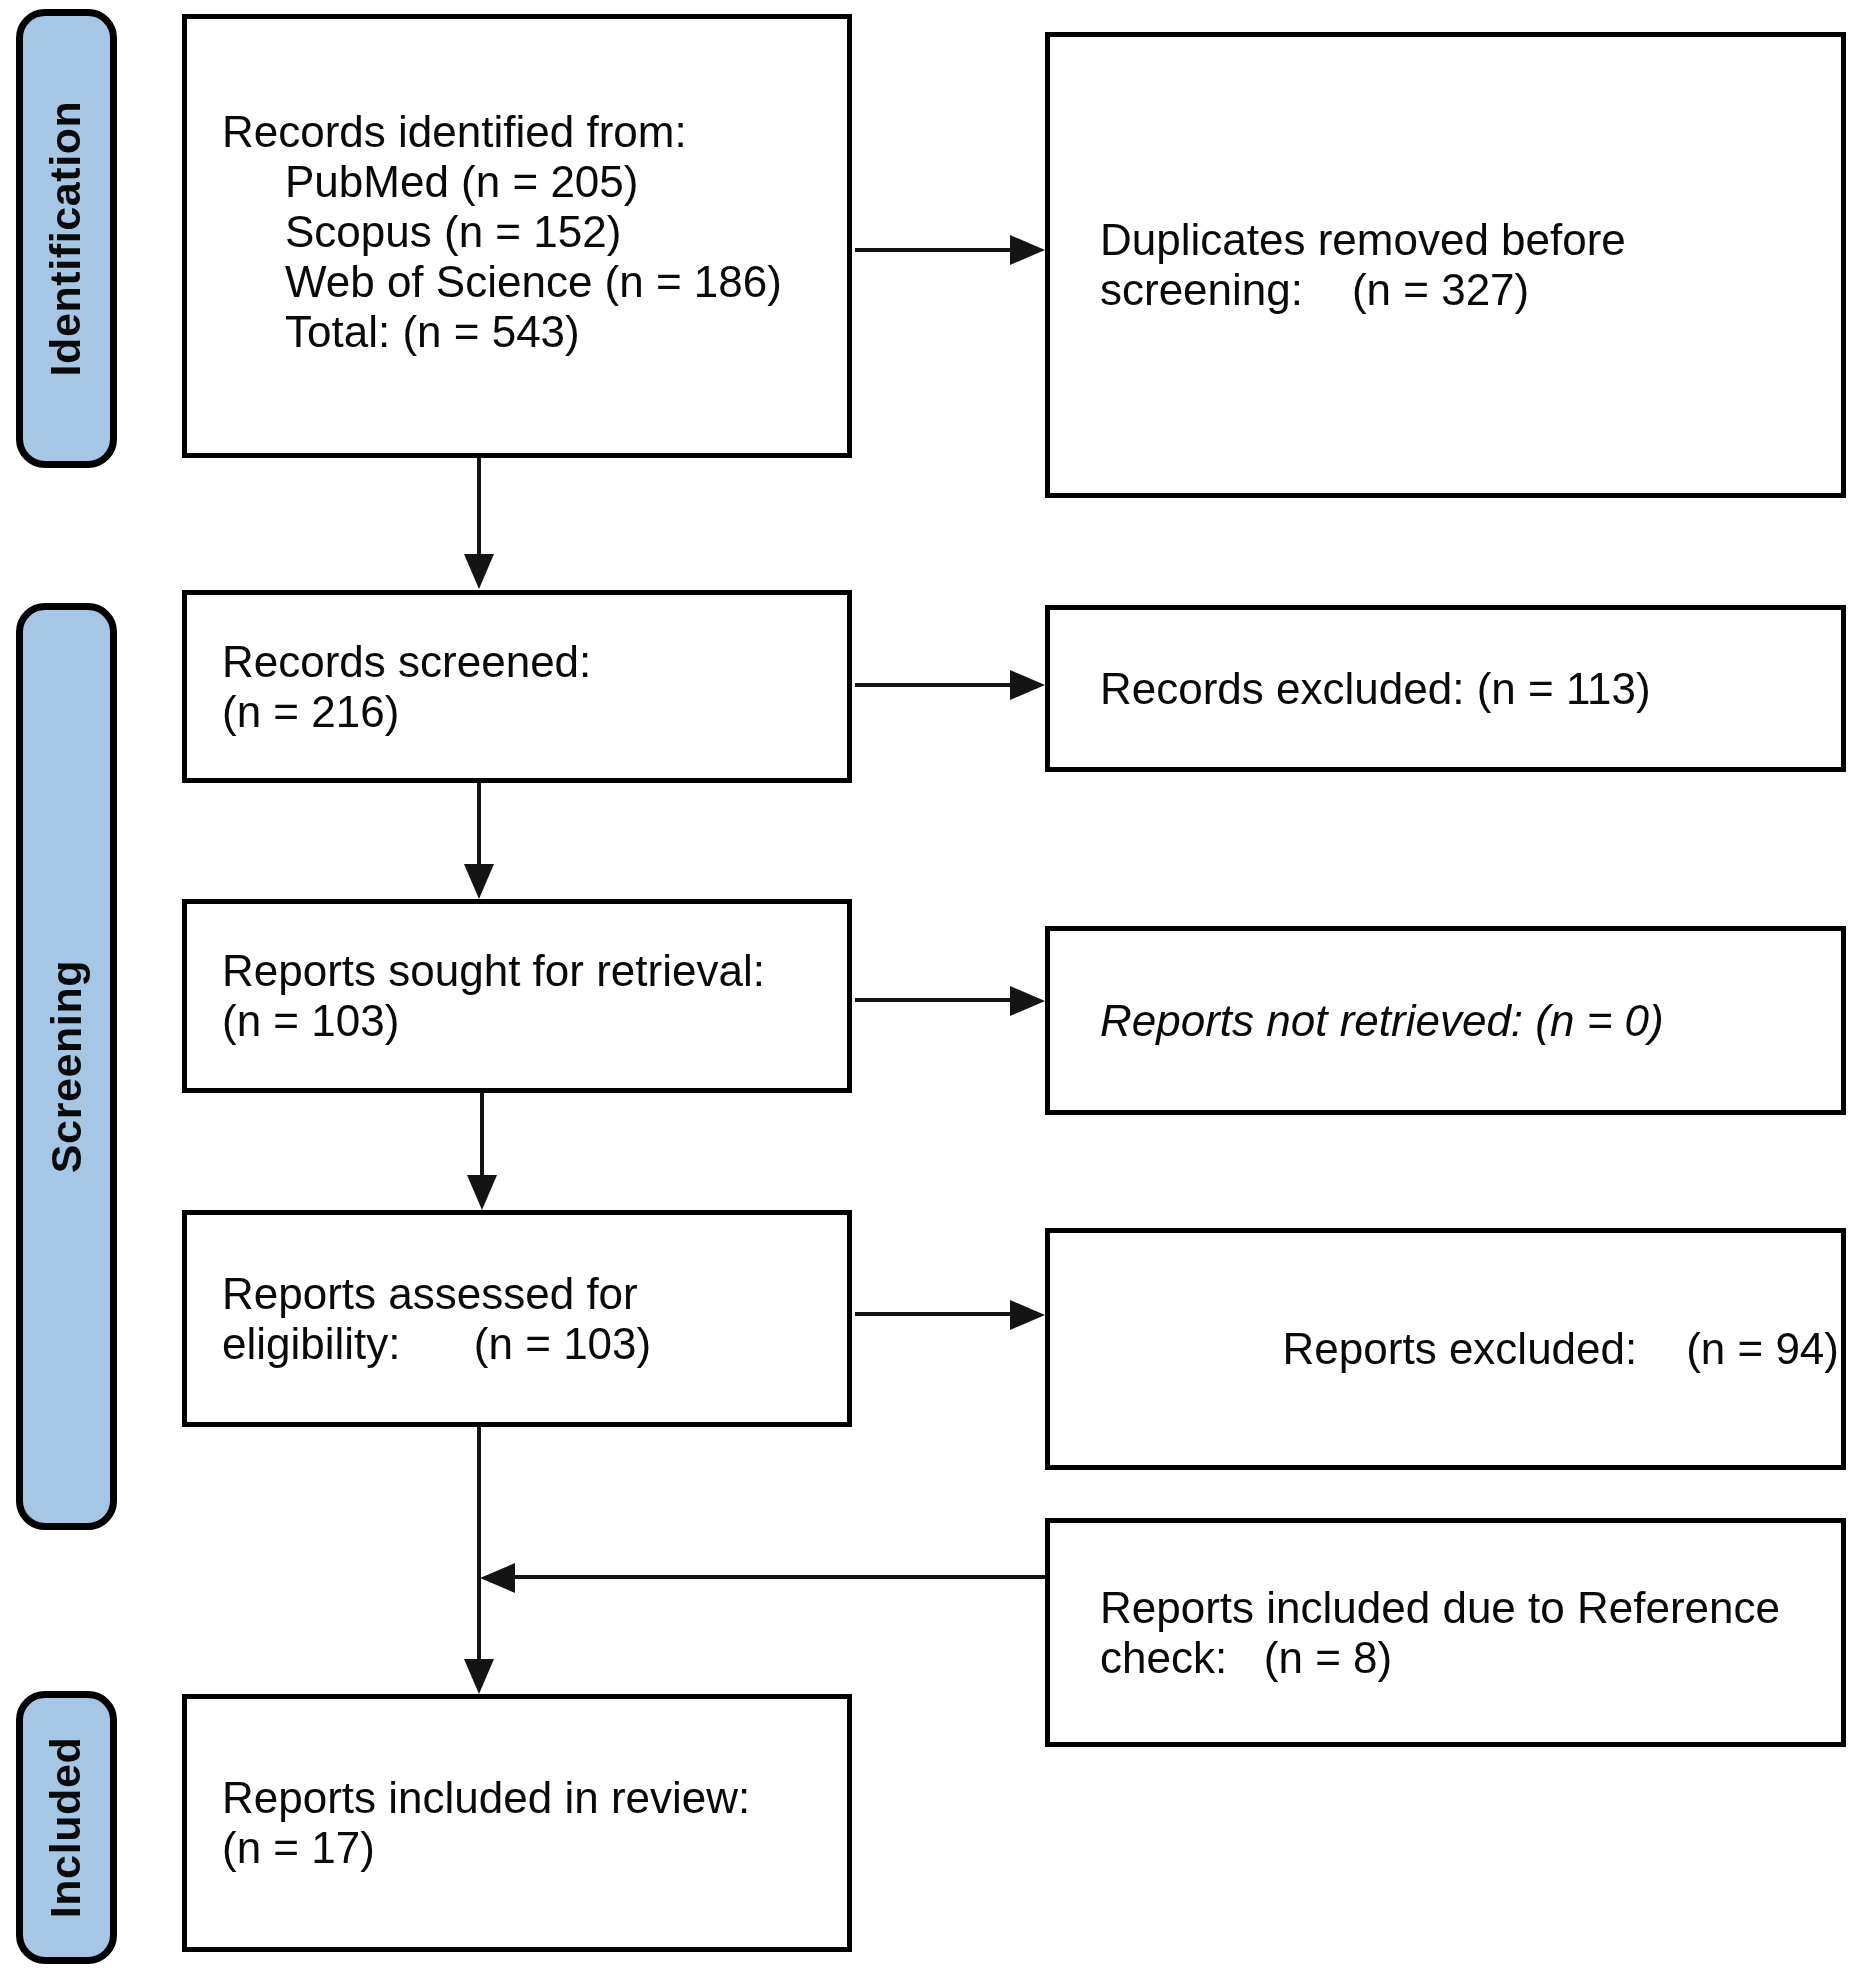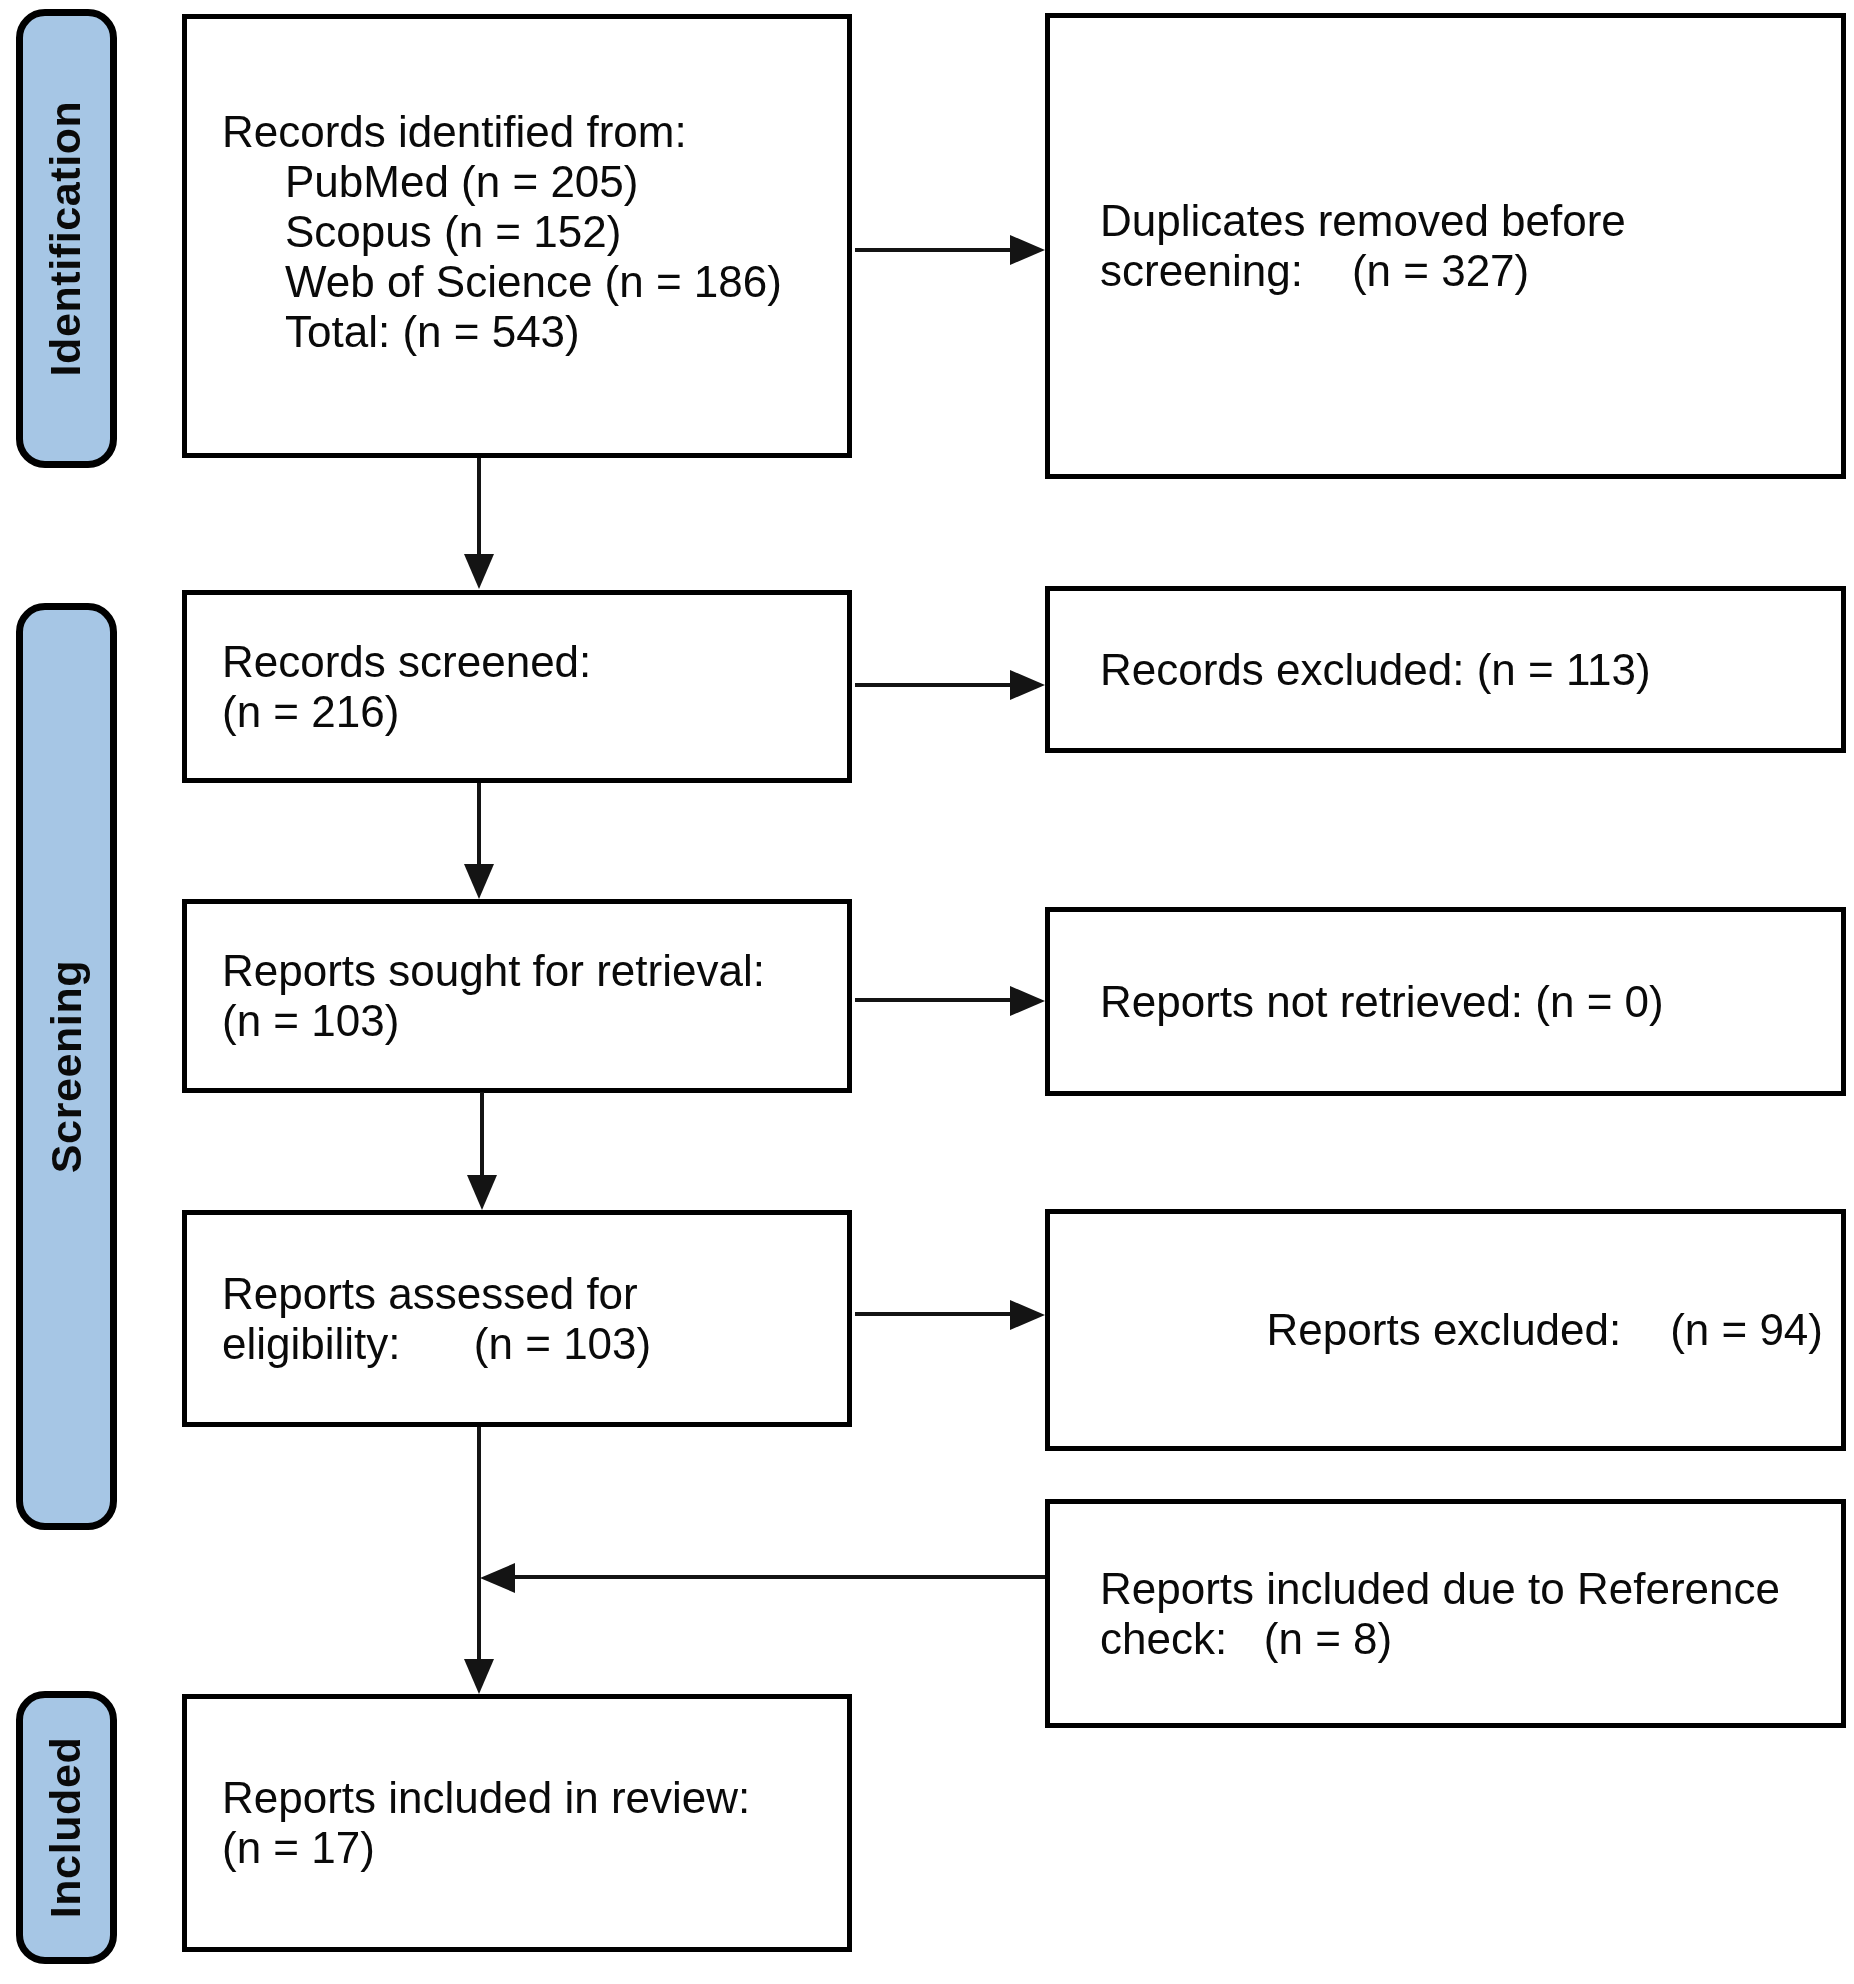--- a/index.html
+++ b/index.html
@@ -45,21 +45,21 @@
     font-size: 44px;
     line-height: 50px;
   }
   .box.center {
     display: flex;
     flex-direction: column;
     justify-content: center;
   }
   .line { white-space: pre; display: block; }
   .pad-l  { padding-left: 35px;  padding-right: 12.6px; }
-  .pad-r  { padding-left: 50px;  padding-right: 18px; }
+  .pad-r  { padding-left: 50px;  padding-right: 2px; margin-top: 19px; }
   .indent { padding-left: 63px; }
   .spacer { height: 50px; }
 
   
   .hline, .vline { position: absolute; background: #141414; }
   .hline { height: 4.4px; }
   .vline { width: 4.4px; }
   .ah { position: absolute; width: 0; height: 0; }
   .ah-right { border-left: 35px solid #141414; border-top: 15px solid transparent; border-bottom: 15px solid transparent; }
   .ah-left  { border-right: 35px solid #141414; border-top: 15px solid transparent; border-bottom: 15px solid transparent; }
@@ -113,21 +113,21 @@
 
   <div class="box center pad-r" style="left:1045px; top:12.6px; width:801px; height:466px;">
     <span class="line">Duplicates removed before</span>
     <span class="line">screening:    (n = 327)</span>
   </div>
 
   <div class="box center pad-r" style="left:1045px; top:586px; width:801px; height:167px;">
     <span class="line">Records excluded: (n = 113)</span>
   </div>
 
-  <div class="box center pad-r" style="left:1045px; top:907px; width:801px; height:189px;">
+  <div class="box center pad-r" style="left:1045px; top:907px; width:801px; height:189px;font-style:italic;">
     <span class="line">Reports not retrieved: (n = 0)</span>
   </div>
 
   <div class="box center pad-r" style="left:1045px; top:1209px; width:801px; height:242px;text-align:right;">
     <span class="line">Reports excluded:    (n = 94)</span>
   </div>
 
   <div class="box center pad-r" style="left:1045px; top:1499px; width:801px; height:229px;">
     <span class="line">Reports included due to Reference</span>
     <span class="line">check:   (n = 8)</span>

